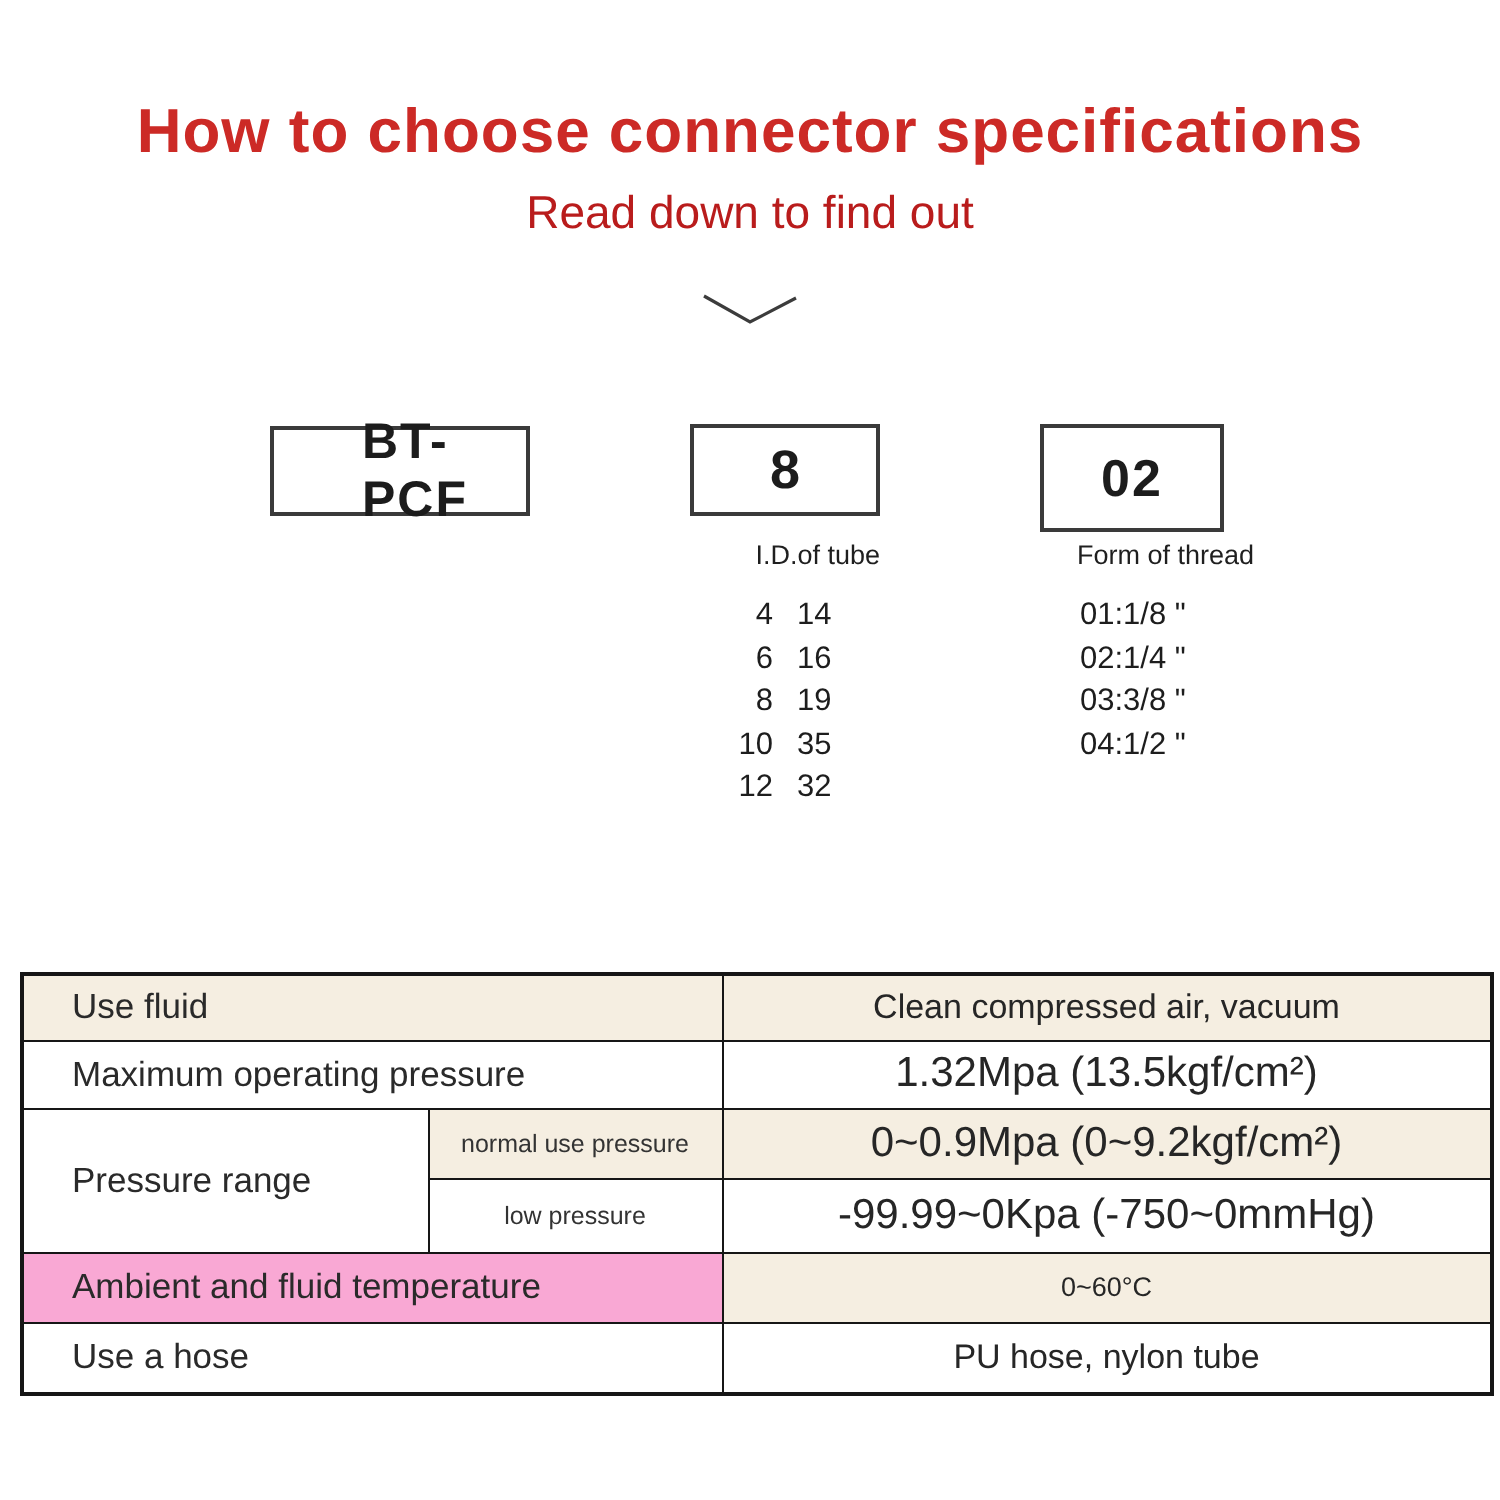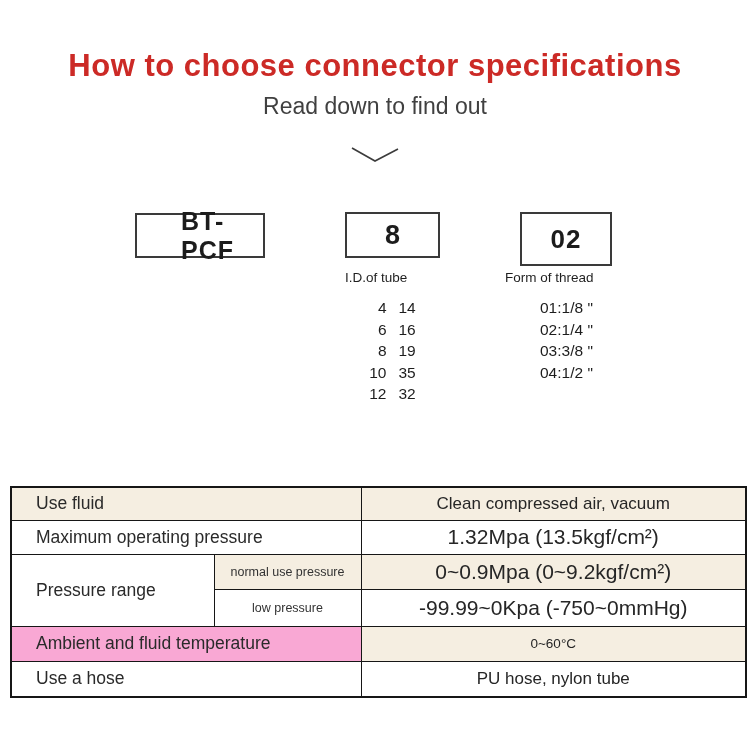--- a/index.html
+++ b/index.html
@@ -7,33 +7,33 @@
     width:750px;height:750px;background:#ffffff;position:relative;overflow:hidden;
     font-family:"Liberation Sans","DejaVu Sans",sans-serif;color:#222;
   }
   .abs{position:absolute;}
   .page-title{
     left:0;top:48px;width:750px;text-align:center;
     font-size:31px;font-weight:bold;letter-spacing:0.5px;
   }
   .subtitle{
     left:0;top:93px;width:750px;text-align:center;
-    font-size:23px;color:#404040;
+    font-size:23px;color:#b91c1c;
   }
   .chevron{left:351px;top:146px;}
   .code-box{
     border:2px solid #3a3a3a;background:#fff;color:#1c1c1c;
     display:flex;align-items:center;justify-content:center;
     font-weight:bold;box-sizing:border-box;
   }
   .box-prefix{left:135px;top:213px;width:130px;height:45px;font-size:25px;letter-spacing:1px;padding-left:44px;}
   .box-tube{left:345px;top:212px;width:95px;height:46px;font-size:27px;}
   .box-thread{left:520px;top:212px;width:92px;height:54px;font-size:26px;letter-spacing:1px;}
   .box-label{
-    top:270px;text-align:left;font-size:13.5px;color:#1f1f1f;
+    top:270px;text-align:right;font-size:13.5px;color:#1f1f1f;
   }
   .label-tube{left:345px;width:95px;}
   .label-thread{left:505px;width:122px;}
   .tube-sizes{
     left:345px;top:297px;width:95px;
     display:flex;flex-direction:column;align-items:center;
   }
   .size-row{display:flex;gap:12px;line-height:21.5px;font-size:15.5px;color:#1d1d1d;}
   .size-row .c1{width:26px;text-align:right;}
   .size-row .c2{width:26px;text-align:left;}

